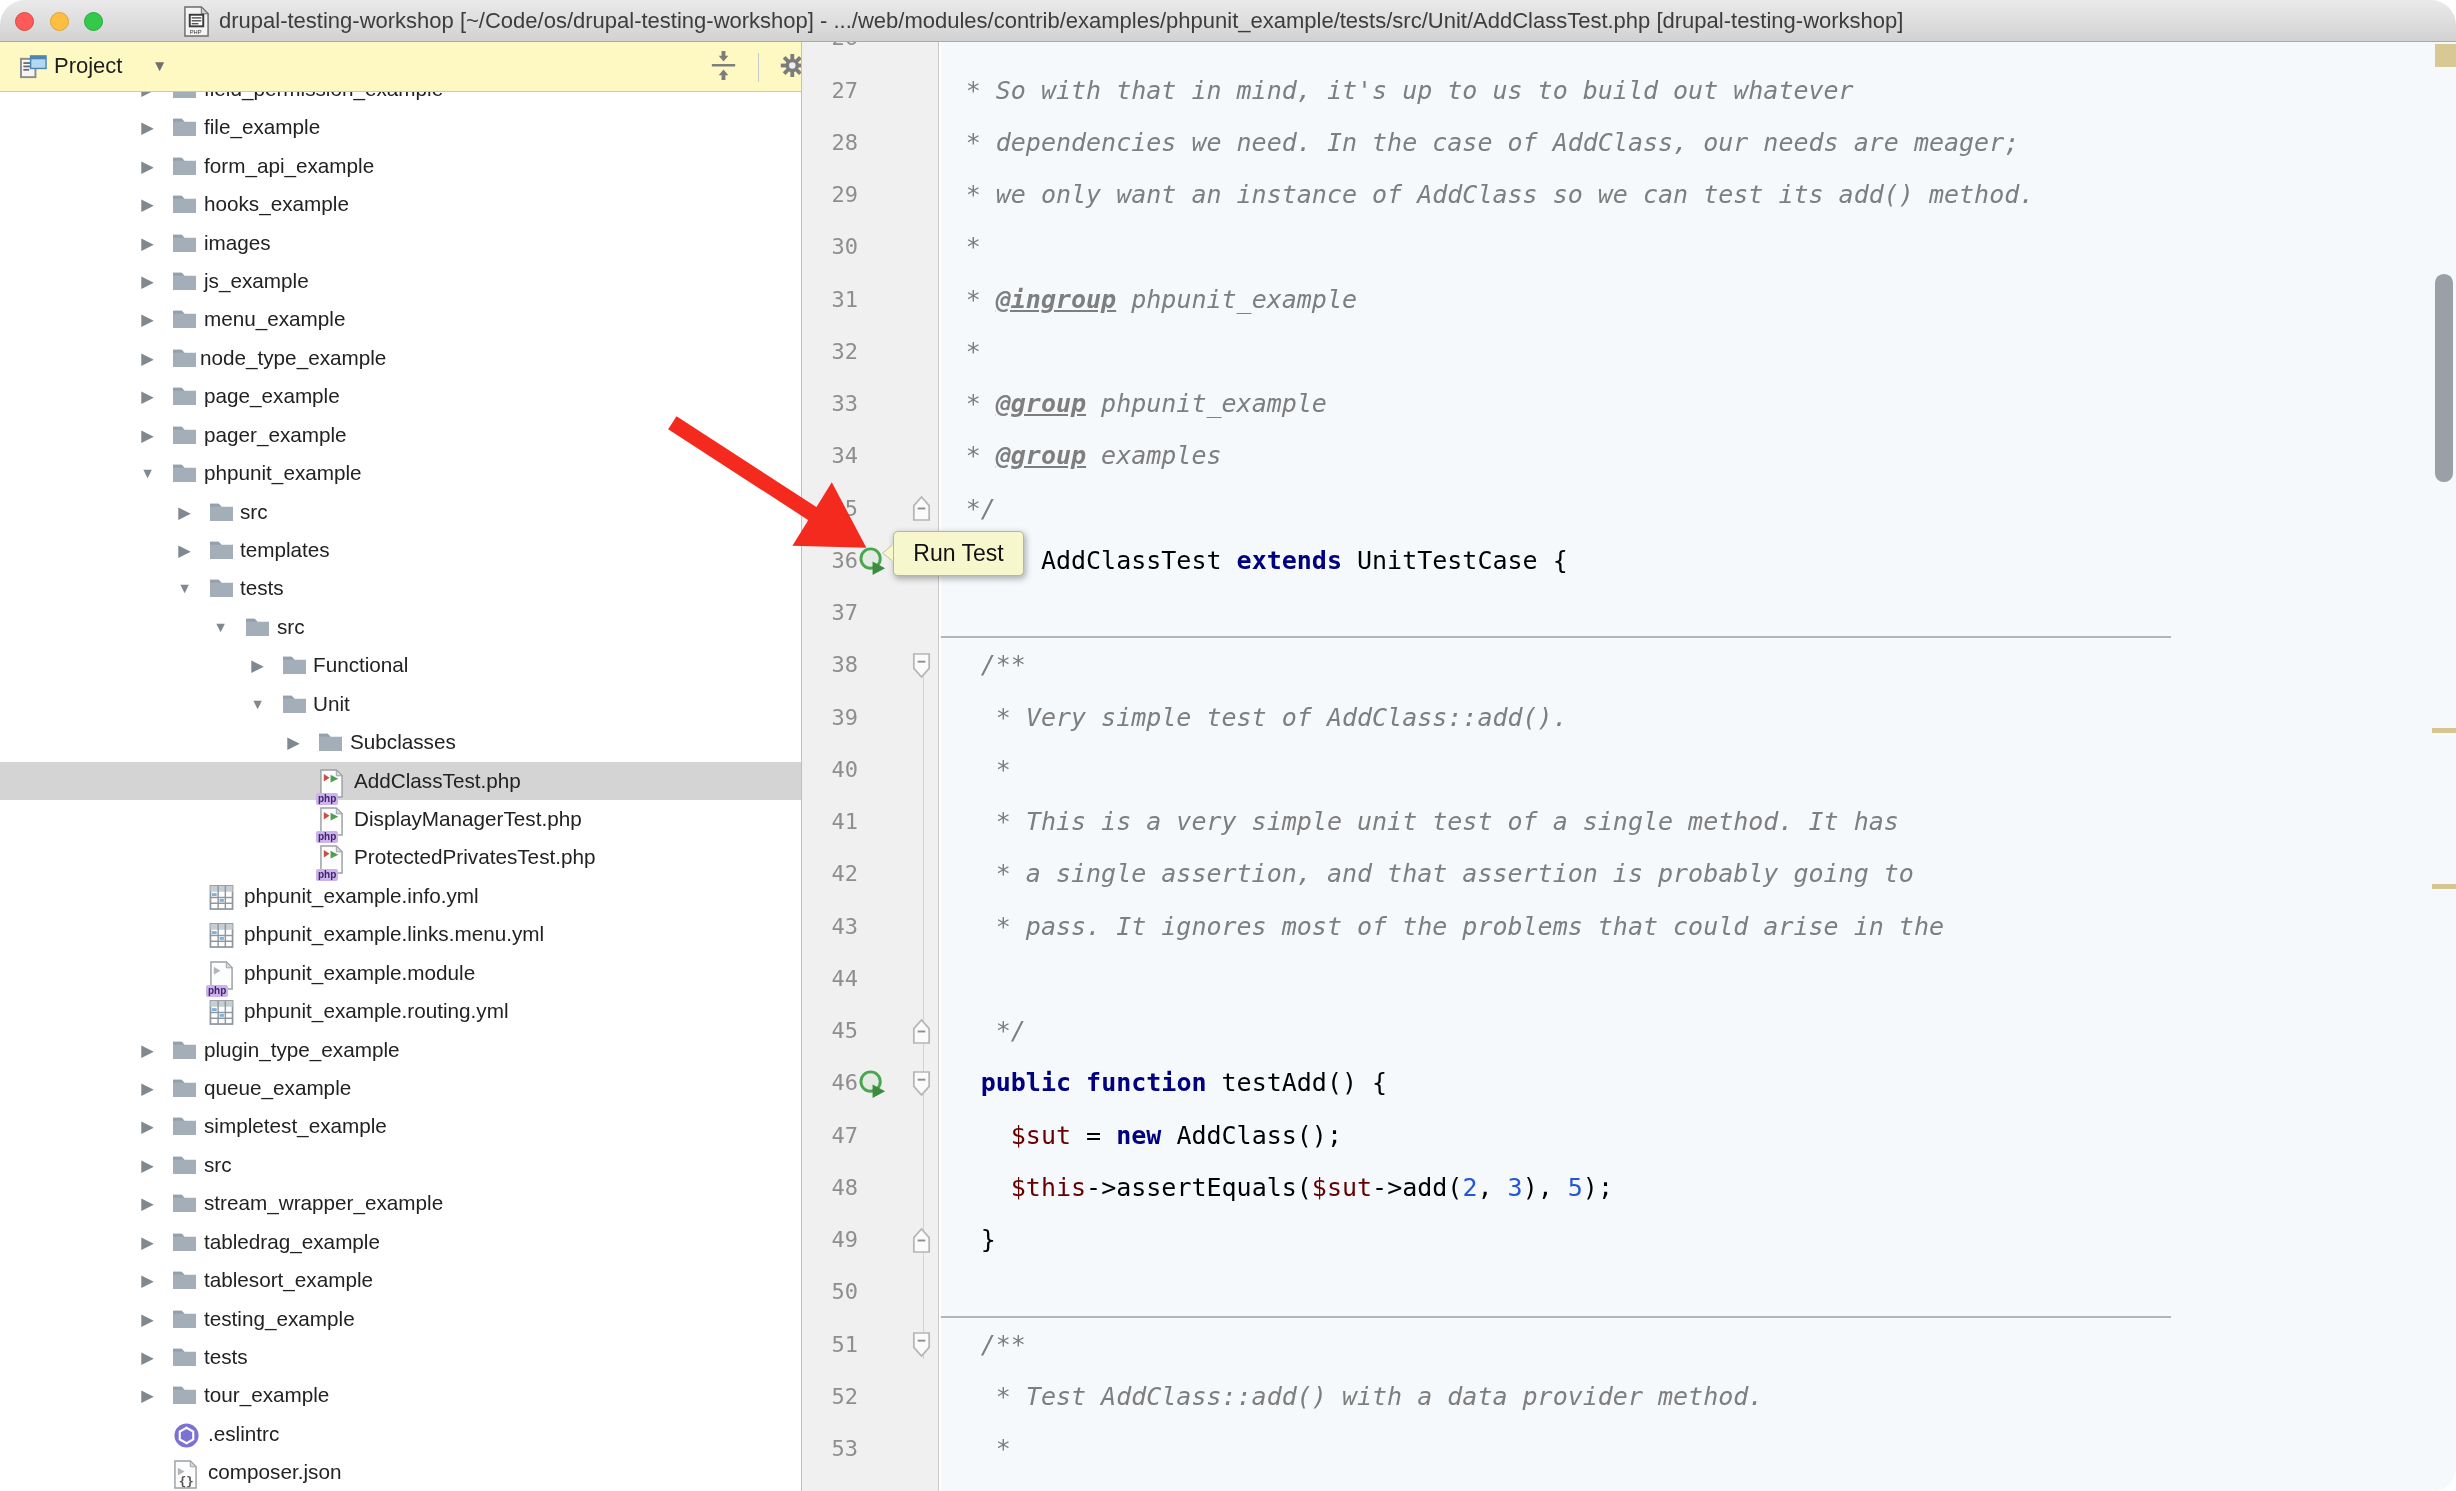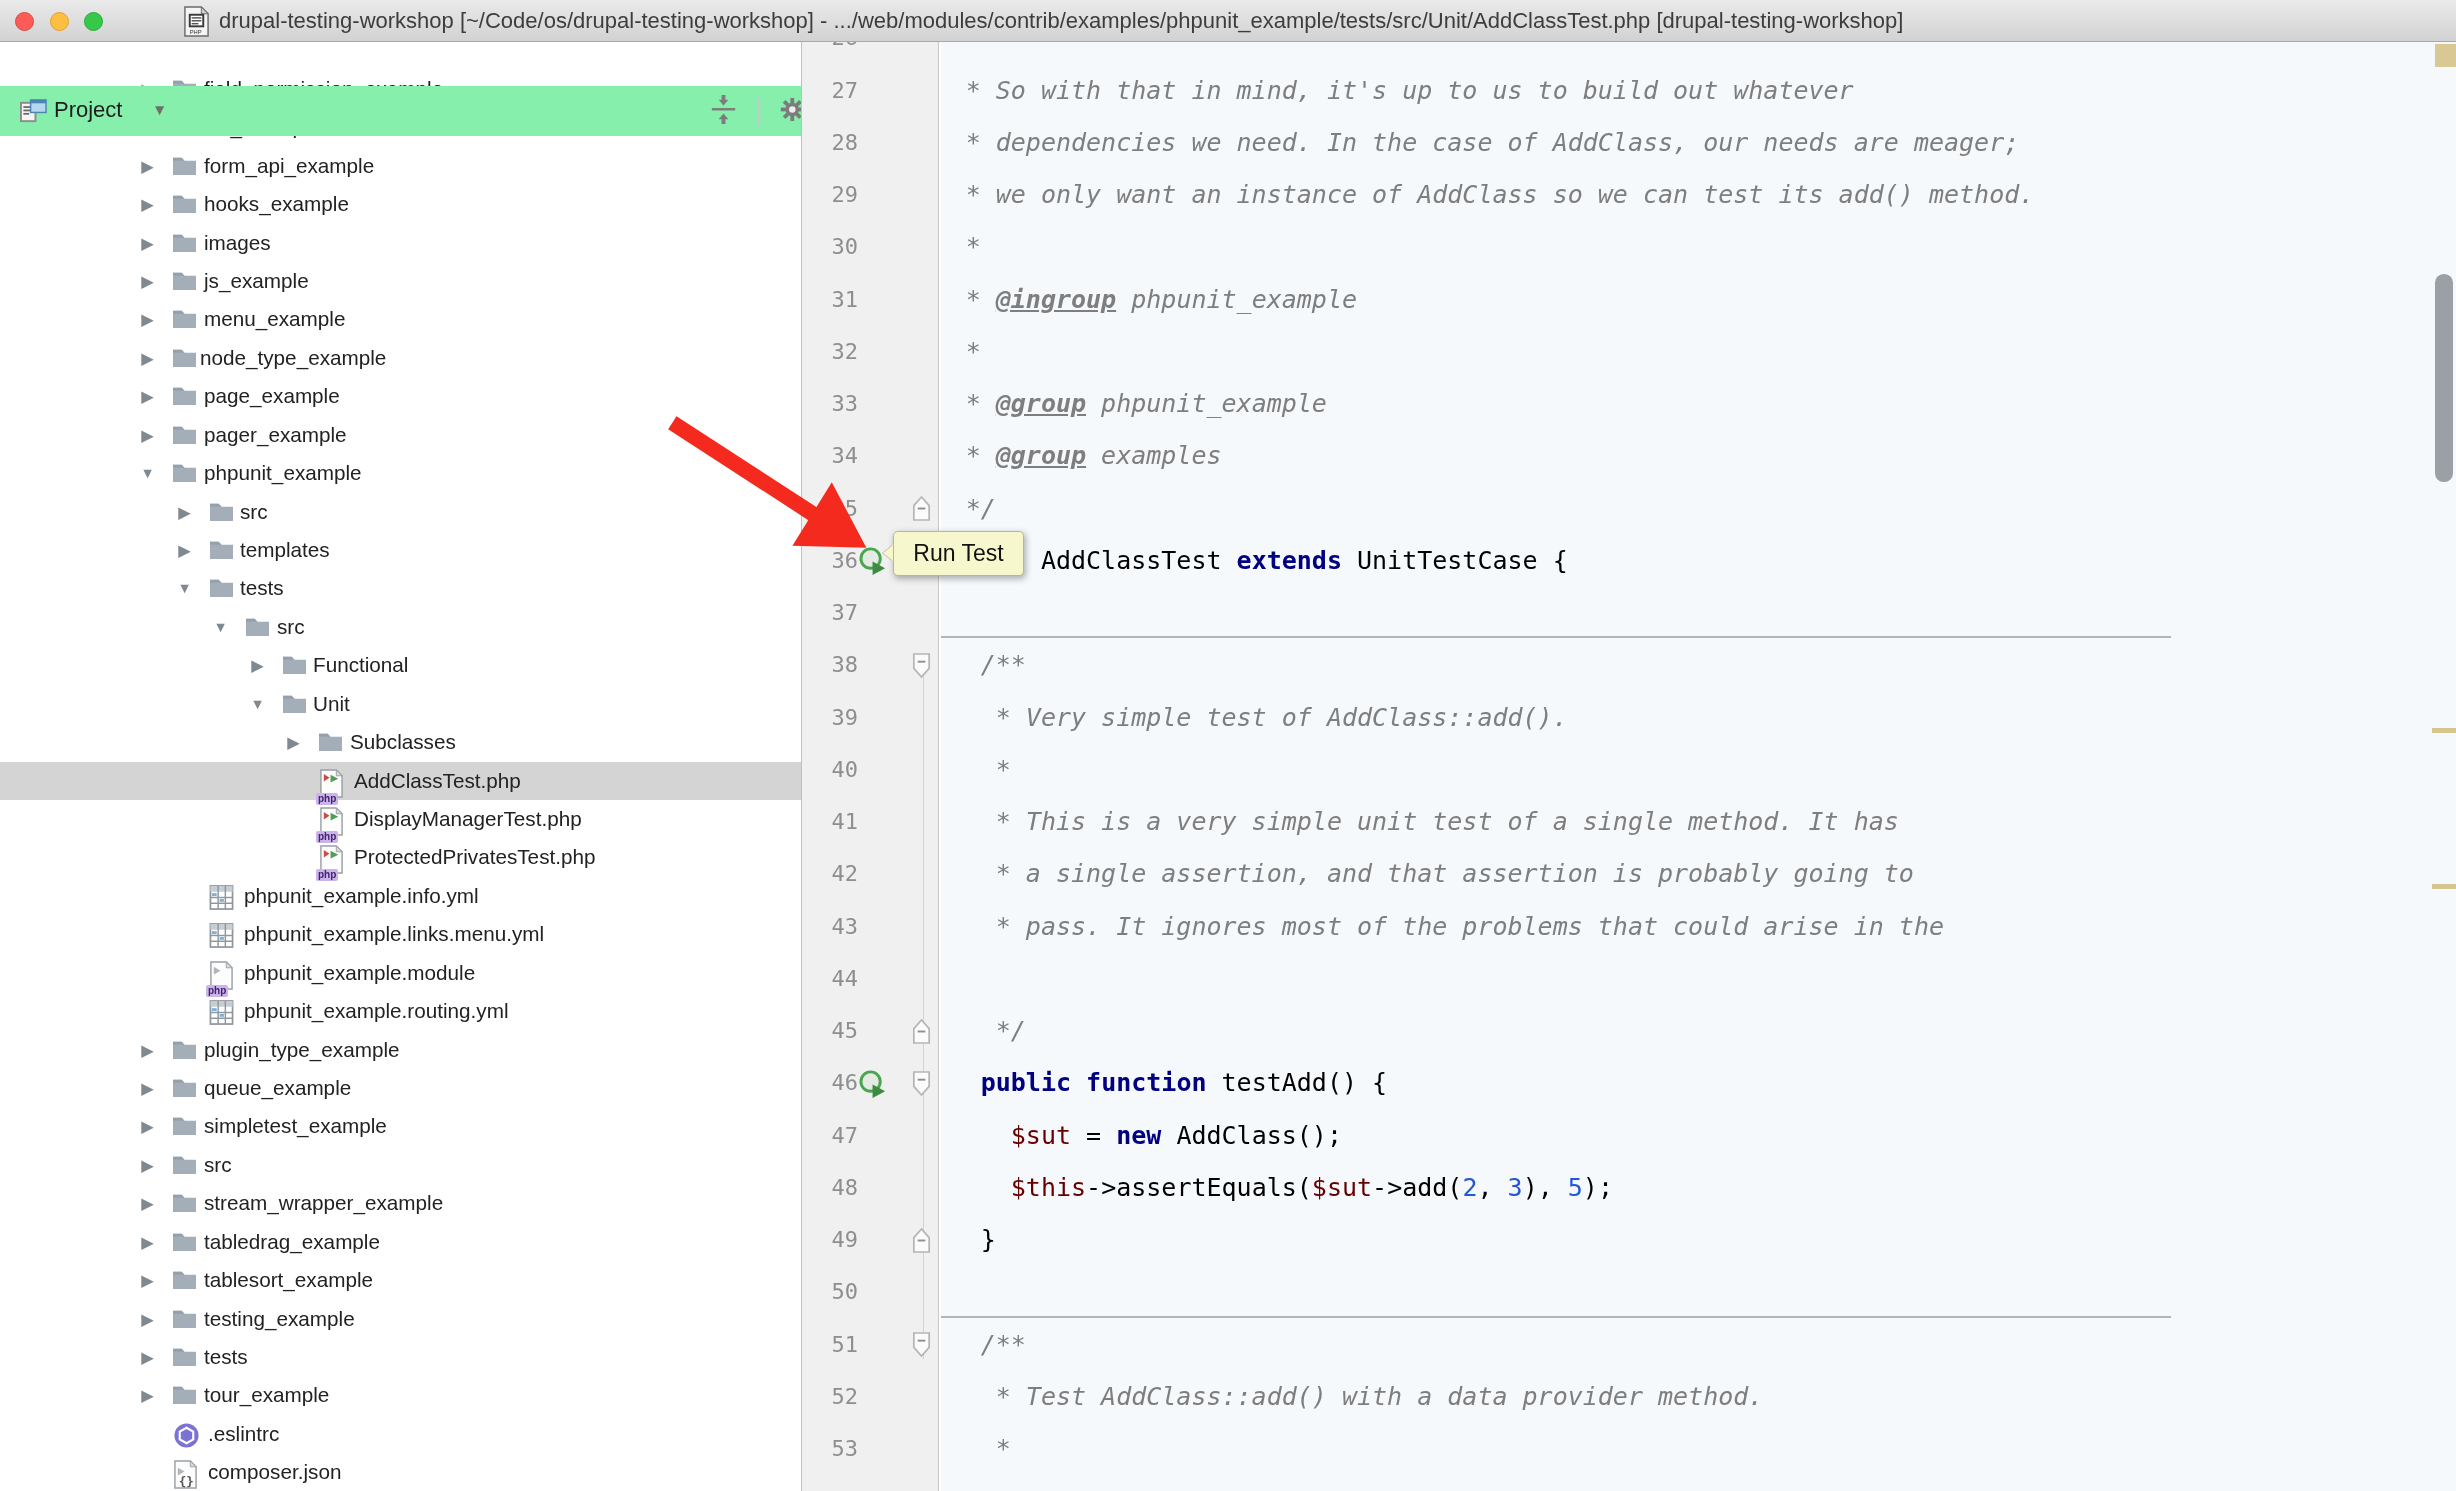--- a/index.html
+++ b/index.html
@@ -1,37 +1,37 @@
 <!DOCTYPE html>
 <html><head>
 <meta charset="utf-8">
 <style>
   * { margin:0; padding:0; box-sizing:border-box; }
   html,body { width:2456px; height:1492px; overflow:hidden; background:#fff;
               font-family:"Liberation Sans", sans-serif; }
-  #app { position:relative; width:2456px; height:1492px; overflow:hidden; background:#fff; }
+  #app { position:relative; width:2456px; height:1492px; overflow:hidden; background:#fff;border-radius:25px; }
 
   
   .titlebar { position:absolute; left:0; top:0; width:2456px; height:42px; z-index:40;
     background:linear-gradient(#eaeaea,#d2d2d2); border-bottom:1px solid #a9a9a9;
     display:flex; align-items:center; }
   .traffic { position:absolute; left:15.4px; top:11.5px; display:flex; gap:15.4px; }
   .light { width:19px; height:19px; border-radius:50%; }
   .light.red    { background:#fc5b57; border:1px solid #dd4743; }
   .light.yellow { background:#fdbe41; border:1px solid #dfa334; }
   .light.green  { background:#35c94a; border:1px solid #2aa73d; }
   .title-doc { position:absolute; left:183px; top:5.8px; }
   .title-text { position:absolute; left:219px; top:0; height:41px; line-height:41px;
     font-size:22px; color:#3d3d3d; white-space:nowrap; }
 
   
   .panel { position:absolute; left:0; top:42px; width:802px; height:1450px;
     background:#fff; border-right:1px solid #bfbfbf; overflow:hidden; }
   .panel-header { position:absolute; left:0; top:0; width:886px; height:50px; z-index:5;
-    background:#86efac; border-bottom:1px solid #c6c6c6;margin-top:44px; }
+    background:#fef9c3; border-bottom:1px solid #c6c6c6; }
   .ph-icon { position:absolute; left:19px; top:11.5px; }
   .ph-title { position:absolute; left:54px; top:0; height:48px; line-height:48px;
     font-size:22px; color:#1d1d1d; }
   .ph-caret { position:absolute; left:152px; top:0; height:48px; line-height:48px;
     font-size:15.4px; color:#6f6f6f; }
   .ph-actions { position:absolute; right:11.5px; top:0; height:50px; display:flex;
     align-items:center; gap:17.3px; }
   .ph-sep { width:1px; height:29px; background:#c9c9c9; }
   .tree { position:absolute; left:0; top:0; width:802px; height:1450px; }
   .row { position:absolute; left:0; width:802px; height:38px; cursor:default; }

